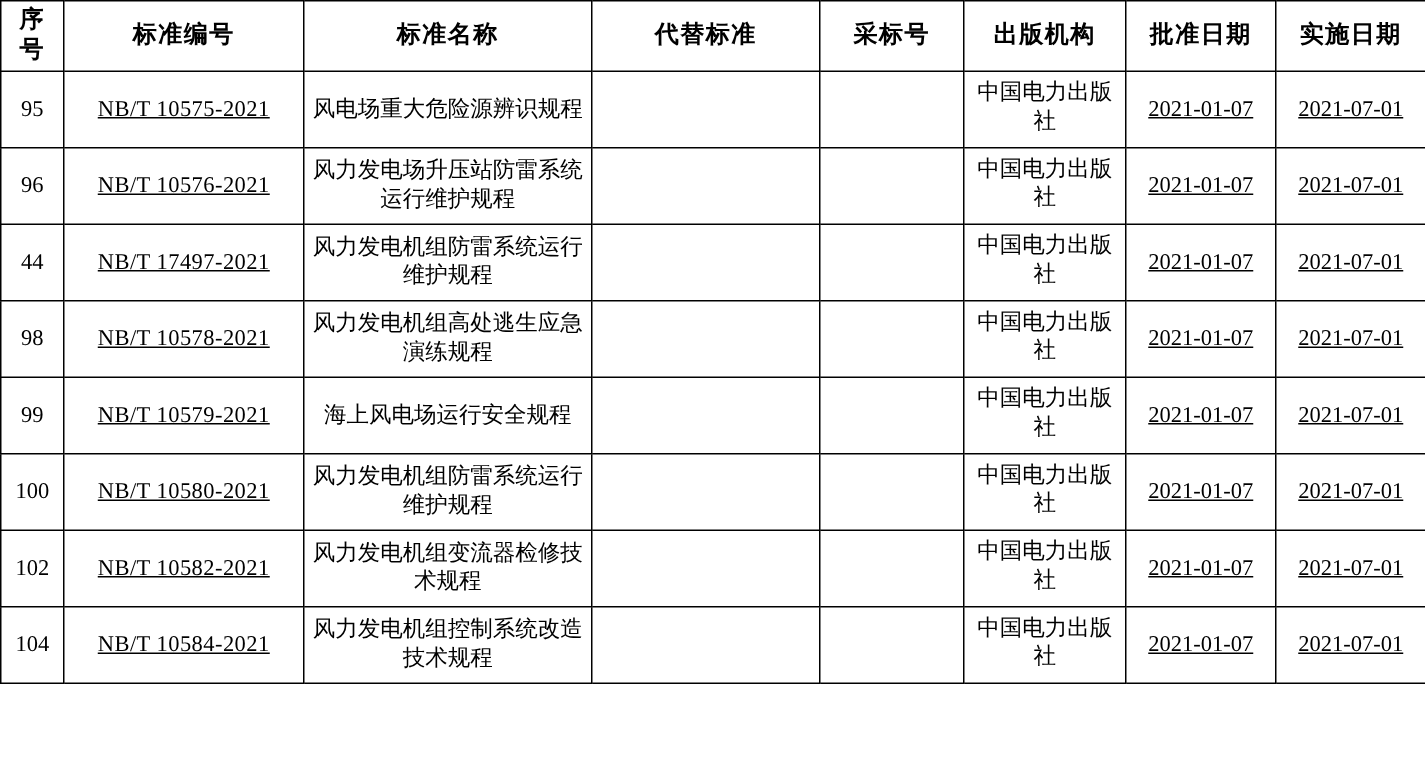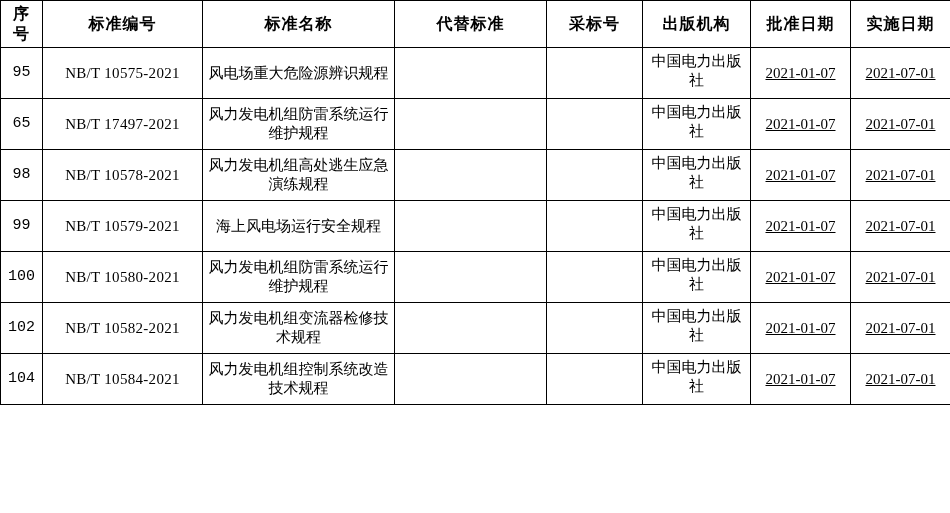--- a/index.html
+++ b/index.html
@@ -44,22 +44,22 @@
   }
   .col-seq    { width: 42px; }
   .col-code   { width: 160px; }
   .col-name   { width: 192px; }
   .col-sub    { width: 152px; }
   .col-adopt  { width: 96px; }
   .col-pub    { width: 108px; }
   .col-appr   { width: 100px; }
   .col-impl   { width: 100px; }
 
-  .cell-seq   { font-size: 15px; font-family: Liberation Mono, monospace; }
-  .cell-code  { font-size: 15px; letter-spacing: 0.3px; }
+  .cell-seq   { font-size: 15px; }
+  .cell-code  { font-size: 15px; letter-spacing: 0.3px; text-decoration: underline; }
   .cell-name  { font-size: 15px; line-height: 1.5; }
   .cell-pub   { font-size: 14px; line-height: 1.45; font-family: Liberation Mono, monospace; }
   .cell-date  { font-size: 15px; letter-spacing: 0; text-decoration: underline; }
   .hdr-seq span { display: block; }
 </style>
 </head>
 <body>
 
 <div class="sheet">
   <table class="std-table">
@@ -93,21 +93,31 @@
         <td class="cell-seq">95</td>
         <td class="cell-code">NB/T 10575-2021</td>
         <td class="cell-name">风电场重大危险源辨识规程</td>
         <td></td>
         <td></td>
         <td class="cell-pub">中国电力出版社</td>
         <td class="cell-date">2021-01-07</td>
         <td class="cell-date">2021-07-01</td>
       </tr>
       <tr>
-        <td class="cell-seq">65</td>
+        <td class="cell-seq">96</td>
+        <td class="cell-code">NB/T 10576-2021</td>
+        <td class="cell-name">风力发电场升压站防雷系统运行维护规程</td>
+        <td></td>
+        <td></td>
+        <td class="cell-pub">中国电力出版社</td>
+        <td class="cell-date">2021-01-07</td>
+        <td class="cell-date">2021-07-01</td>
+      </tr>
+      <tr>
+        <td class="cell-seq">44</td>
         <td class="cell-code">NB/T 17497-2021</td>
         <td class="cell-name">风力发电机组防雷系统运行维护规程</td>
         <td></td>
         <td></td>
         <td class="cell-pub">中国电力出版社</td>
         <td class="cell-date">2021-01-07</td>
         <td class="cell-date">2021-07-01</td>
       </tr>
       <tr>
         <td class="cell-seq">98</td>

